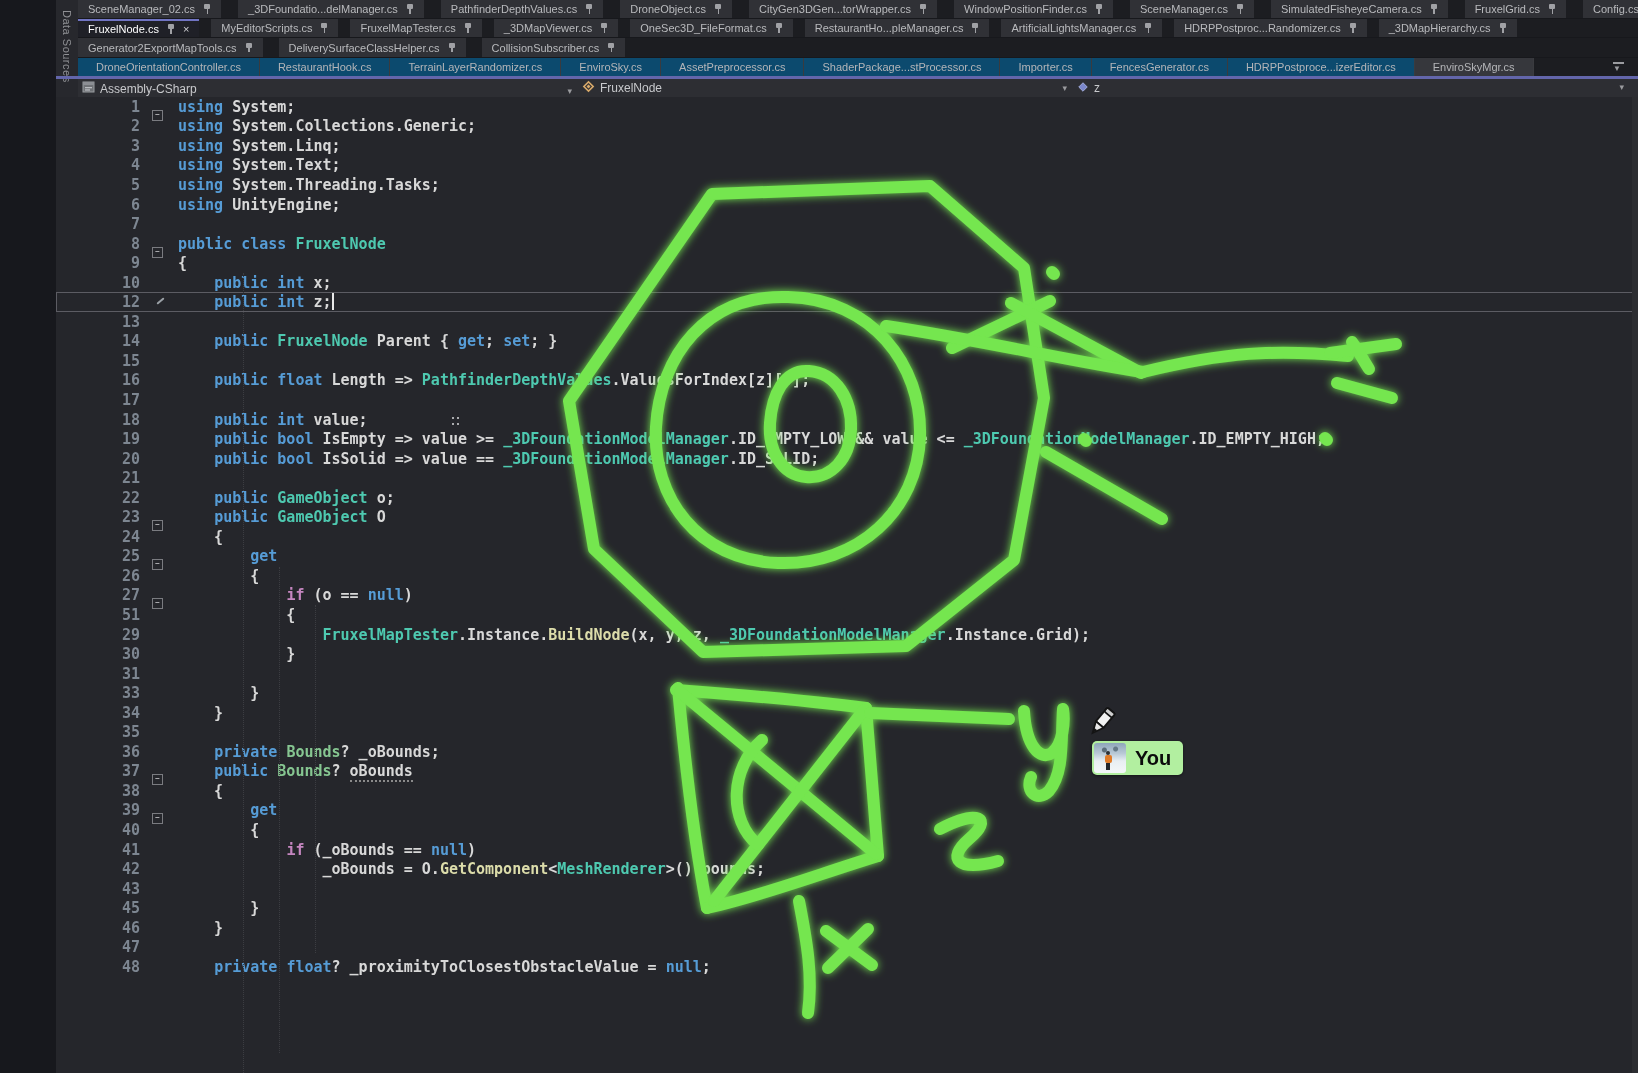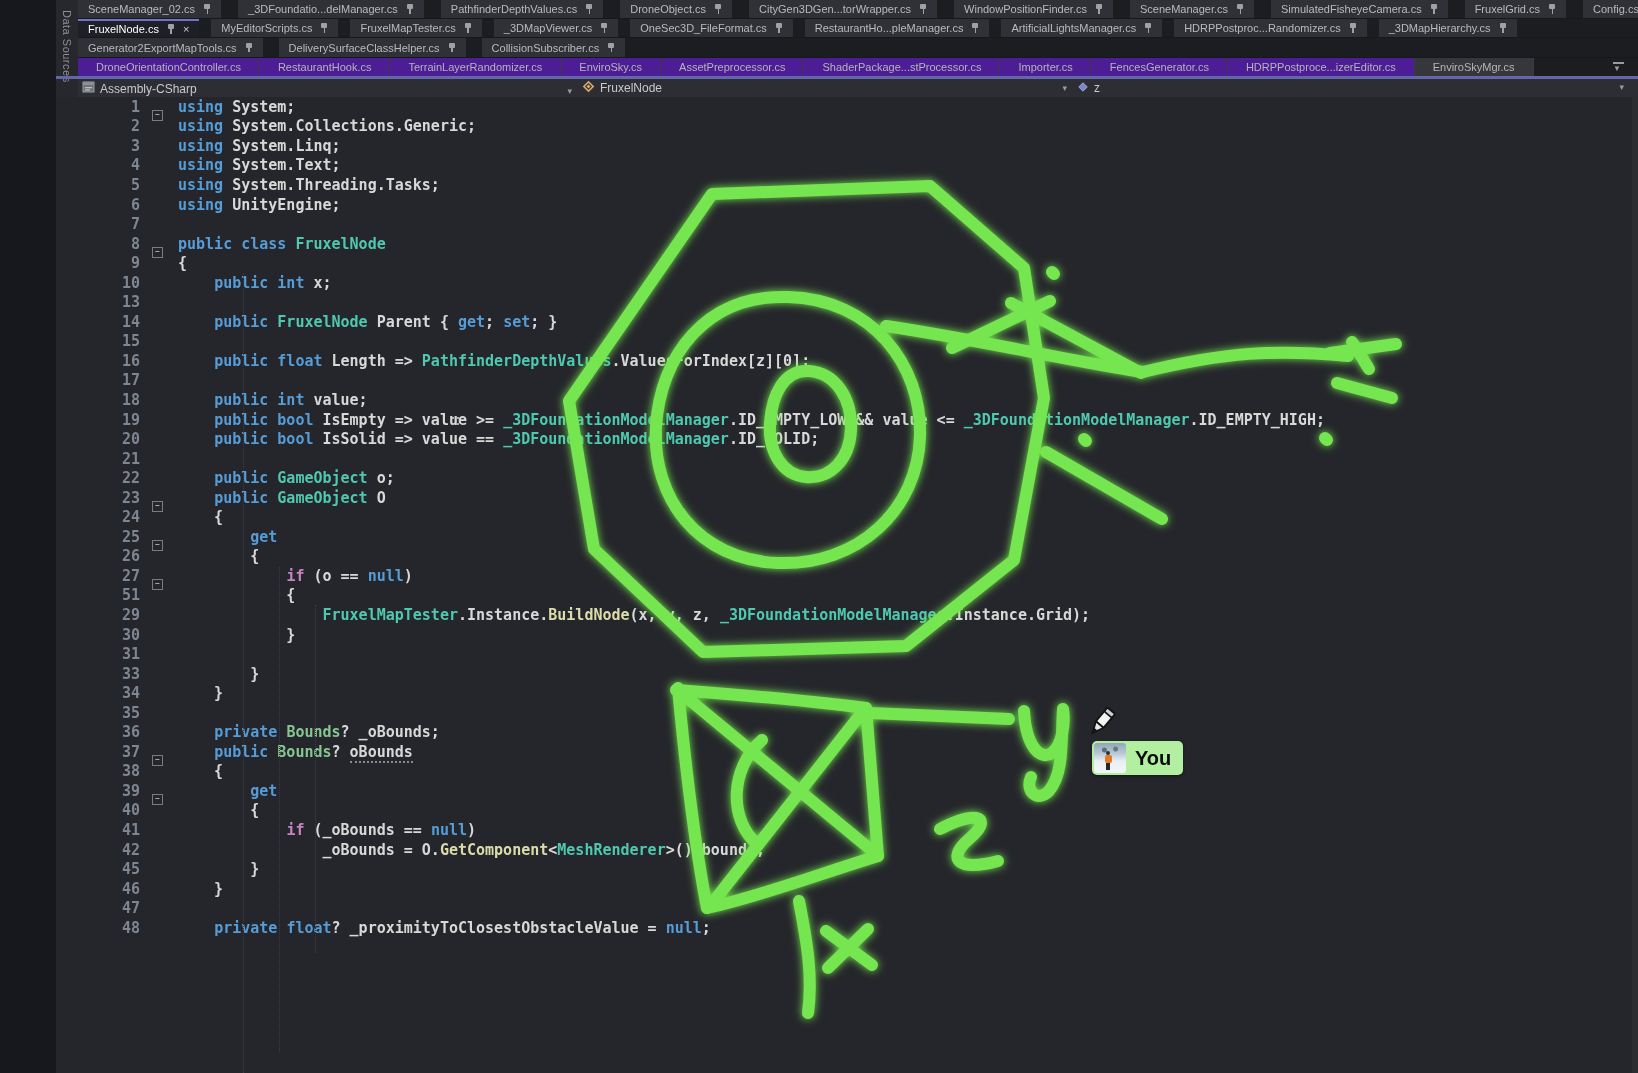--- a/index.html
+++ b/index.html
@@ -13,21 +13,21 @@
           display:flex;align-items:center;justify-content:flex-start;padding-top:10px;box-sizing:border-box;
           letter-spacing:.5px;}
   
   .tabrow{position:absolute;left:78px;right:0;display:flex;align-items:stretch;overflow:hidden;background:#1c1d21;}
   #row1{top:0;height:18px;gap:17px;}
   #row2{top:19px;height:18px;gap:12px;}
   #row3{top:38px;height:19px;gap:16px;}
   #row4{top:58px;height:18px;gap:0;}
   .tab{display:flex;align-items:center;padding:0 10px;background:#303136;color:#b9babd;
        font-size:11px;white-space:nowrap;cursor:default;}
-  #row4 .tab{background:#4c1d95;border-right:1px solid #3a3b3f;padding:0 18px;color:#b4b5b8;}
+  #row4 .tab{background:#0c4a6e;border-right:1px solid #3a3b3f;padding:0 18px;color:#b4b5b8;}
   #row4 .tab.lastlite{background:#36373c;}
   .tab.active{background:#1f2027;color:#ffffff;font-weight:normal;border-top:2px solid #7074c2;padding-top:0;}
   .pin{display:inline-block;width:8px;height:10px;position:relative;margin-left:8px;flex:0 0 auto;}
   .pin::before{content:"";position:absolute;left:1px;top:0;width:6px;height:5px;background:#a0a1a5;border-radius:1px;}
   .pin::after{content:"";position:absolute;left:3.5px;top:5px;width:1.5px;height:4.5px;background:#a0a1a5;}
   .closex{margin-left:8px;color:#d0d0d3;font-size:11px;line-height:1;}
   #overflow-btn{position:absolute;right:12px;top:62px;width:14px;height:12px;color:#9b9ca0;}
   #overflow-btn::before{content:"";position:absolute;left:1px;top:0;width:11px;height:2px;background:#9b9ca0;}
   #overflow-btn::after{content:"▼";position:absolute;left:1px;top:2px;font-size:8px;}
   #purple-bar{position:absolute;left:56px;right:0;top:76px;height:3px;background:#6366ab;}
@@ -253,20 +253,21 @@
         <div class="line"><span class="ln">1</span><span class="foldcol"><span class="foldbox">−</span></span><span class="codetxt"><span class="k">using</span><span class="w"> System;</span></span></div>
         <div class="line"><span class="ln">2</span><span class="foldcol"></span><span class="codetxt"><span class="k">using</span><span class="w"> System.Collections.Generic;</span></span></div>
         <div class="line"><span class="ln">3</span><span class="foldcol"></span><span class="codetxt"><span class="k">using</span><span class="w"> System.Linq;</span></span></div>
         <div class="line"><span class="ln">4</span><span class="foldcol"></span><span class="codetxt"><span class="k">using</span><span class="w"> System.Text;</span></span></div>
         <div class="line"><span class="ln">5</span><span class="foldcol"></span><span class="codetxt"><span class="k">using</span><span class="w"> System.Threading.Tasks;</span></span></div>
         <div class="line"><span class="ln">6</span><span class="foldcol"></span><span class="codetxt"><span class="k">using</span><span class="w"> UnityEngine;</span></span></div>
         <div class="line"><span class="ln">7</span><span class="foldcol"></span><span class="codetxt"></span></div>
         <div class="line"><span class="ln">8</span><span class="foldcol"><span class="foldbox">−</span></span><span class="codetxt"><span class="k">public</span><span class="w"> </span><span class="k">class</span><span class="w"> </span><span class="t">FruxelNode</span></span></div>
         <div class="line"><span class="ln">9</span><span class="foldcol"></span><span class="codetxt"><span class="w">{</span></span></div>
         <div class="line"><span class="ln">10</span><span class="foldcol"></span><span class="codetxt"><span class="w">    </span><span class="k">public</span><span class="w"> </span><span class="k">int</span><span class="w"> x;</span></span></div>
+        <div class="line cur"><span class="ln">12</span><span class="editmark"></span><span class="foldcol"></span><span class="codetxt"><span class="w">    </span><span class="k">public</span><span class="w"> </span><span class="k">int</span><span class="w"> z;</span></span><span class="caret" style="left: 275.51px;"></span></div>
         <div class="line"><span class="ln">13</span><span class="foldcol"></span><span class="codetxt"></span></div>
         <div class="line"><span class="ln">14</span><span class="foldcol"></span><span class="codetxt"><span class="w">    </span><span class="k">public</span><span class="w"> </span><span class="t">FruxelNode</span><span class="w"> Parent { </span><span class="k">get</span><span class="w">; </span><span class="k">set</span><span class="w">; }</span></span></div>
         <div class="line"><span class="ln">15</span><span class="foldcol"></span><span class="codetxt"></span></div>
         <div class="line"><span class="ln">16</span><span class="foldcol"></span><span class="codetxt"><span class="w">    </span><span class="k">public</span><span class="w"> </span><span class="k">float</span><span class="w"> Length =&gt; </span><span class="t">PathfinderDepthValues</span><span class="w">.ValuesForIndex[z][0];</span></span></div>
         <div class="line"><span class="ln">17</span><span class="foldcol"></span><span class="codetxt"></span></div>
         <div class="line"><span class="ln">18</span><span class="foldcol"></span><span class="codetxt"><span class="w">    </span><span class="k">public</span><span class="w"> </span><span class="k">int</span><span class="w"> value;</span></span></div>
         <div class="line"><span class="ln">19</span><span class="foldcol"></span><span class="codetxt"><span class="w">    </span><span class="k">public</span><span class="w"> </span><span class="k">bool</span><span class="w"> IsEmpty =&gt; value &gt;= </span><span class="t">_3DFoundationModelManager</span><span class="w">.ID_EMPTY_LOW &amp;&amp; value &lt;= </span><span class="t">_3DFoundationModelManager</span><span class="w">.ID_EMPTY_HIGH;</span></span></div>
         <div class="line"><span class="ln">20</span><span class="foldcol"></span><span class="codetxt"><span class="w">    </span><span class="k">public</span><span class="w"> </span><span class="k">bool</span><span class="w"> IsSolid =&gt; value == </span><span class="t">_3DFoundationModelManager</span><span class="w">.ID_SOLID;</span></span></div>
         <div class="line"><span class="ln">21</span><span class="foldcol"></span><span class="codetxt"></span></div>
         <div class="line"><span class="ln">22</span><span class="foldcol"></span><span class="codetxt"><span class="w">    </span><span class="k">public</span><span class="w"> </span><span class="t">GameObject</span><span class="w"> o;</span></span></div>
@@ -282,20 +283,21 @@
         <div class="line"><span class="ln">33</span><span class="foldcol"></span><span class="codetxt"><span class="w">        }</span></span></div>
         <div class="line"><span class="ln">34</span><span class="foldcol"></span><span class="codetxt"><span class="w">    }</span></span></div>
         <div class="line"><span class="ln">35</span><span class="foldcol"></span><span class="codetxt"></span></div>
         <div class="line"><span class="ln">36</span><span class="foldcol"></span><span class="codetxt"><span class="w">    </span><span class="k">private</span><span class="w"> </span><span class="s">Bounds</span><span class="w">? _oBounds;</span></span></div>
         <div class="line"><span class="ln">37</span><span class="foldcol"><span class="foldbox">−</span></span><span class="codetxt"><span class="w">    </span><span class="k">public</span><span class="w"> </span><span class="s">Bounds</span><span class="w">? </span><span class="u">oBounds</span></span></div>
         <div class="line"><span class="ln">38</span><span class="foldcol"></span><span class="codetxt"><span class="w">    {</span></span></div>
         <div class="line"><span class="ln">39</span><span class="foldcol"><span class="foldbox">−</span></span><span class="codetxt"><span class="w">        </span><span class="k">get</span></span></div>
         <div class="line"><span class="ln">40</span><span class="foldcol"></span><span class="codetxt"><span class="w">        {</span></span></div>
         <div class="line"><span class="ln">41</span><span class="foldcol"></span><span class="codetxt"><span class="w">            </span><span class="c">if</span><span class="w"> (_oBounds == </span><span class="k">null</span><span class="w">)</span></span></div>
         <div class="line"><span class="ln">42</span><span class="foldcol"></span><span class="codetxt"><span class="w">                _oBounds = O.</span><span class="m">GetComponent</span><span class="w">&lt;</span><span class="t">MeshRenderer</span><span class="w">&gt;().bounds;</span></span></div>
+        <div class="line"><span class="ln">43</span><span class="foldcol"></span><span class="codetxt"></span></div>
         <div class="line"><span class="ln">45</span><span class="foldcol"></span><span class="codetxt"><span class="w">        }</span></span></div>
         <div class="line"><span class="ln">46</span><span class="foldcol"></span><span class="codetxt"><span class="w">    }</span></span></div>
         <div class="line"><span class="ln">47</span><span class="foldcol"></span><span class="codetxt"></span></div>
         <div class="line"><span class="ln">48</span><span class="foldcol"></span><span class="codetxt"><span class="w">    </span><span class="k">private</span><span class="w"> </span><span class="k">float</span><span class="w">? _proximityToClosestObstacleValue = </span><span class="k">null</span><span class="w">;</span></span></div>
       </div>
     <div class="iguide" style="left:187px;top:176px;height:838px;"></div>
     <div class="iguide" style="left:223px;top:470px;height:486px;"></div>
     <div class="iguide" style="left:259px;top:508px;height:348px;"></div>
     <div id="scrollbar"></div>
   </div>

